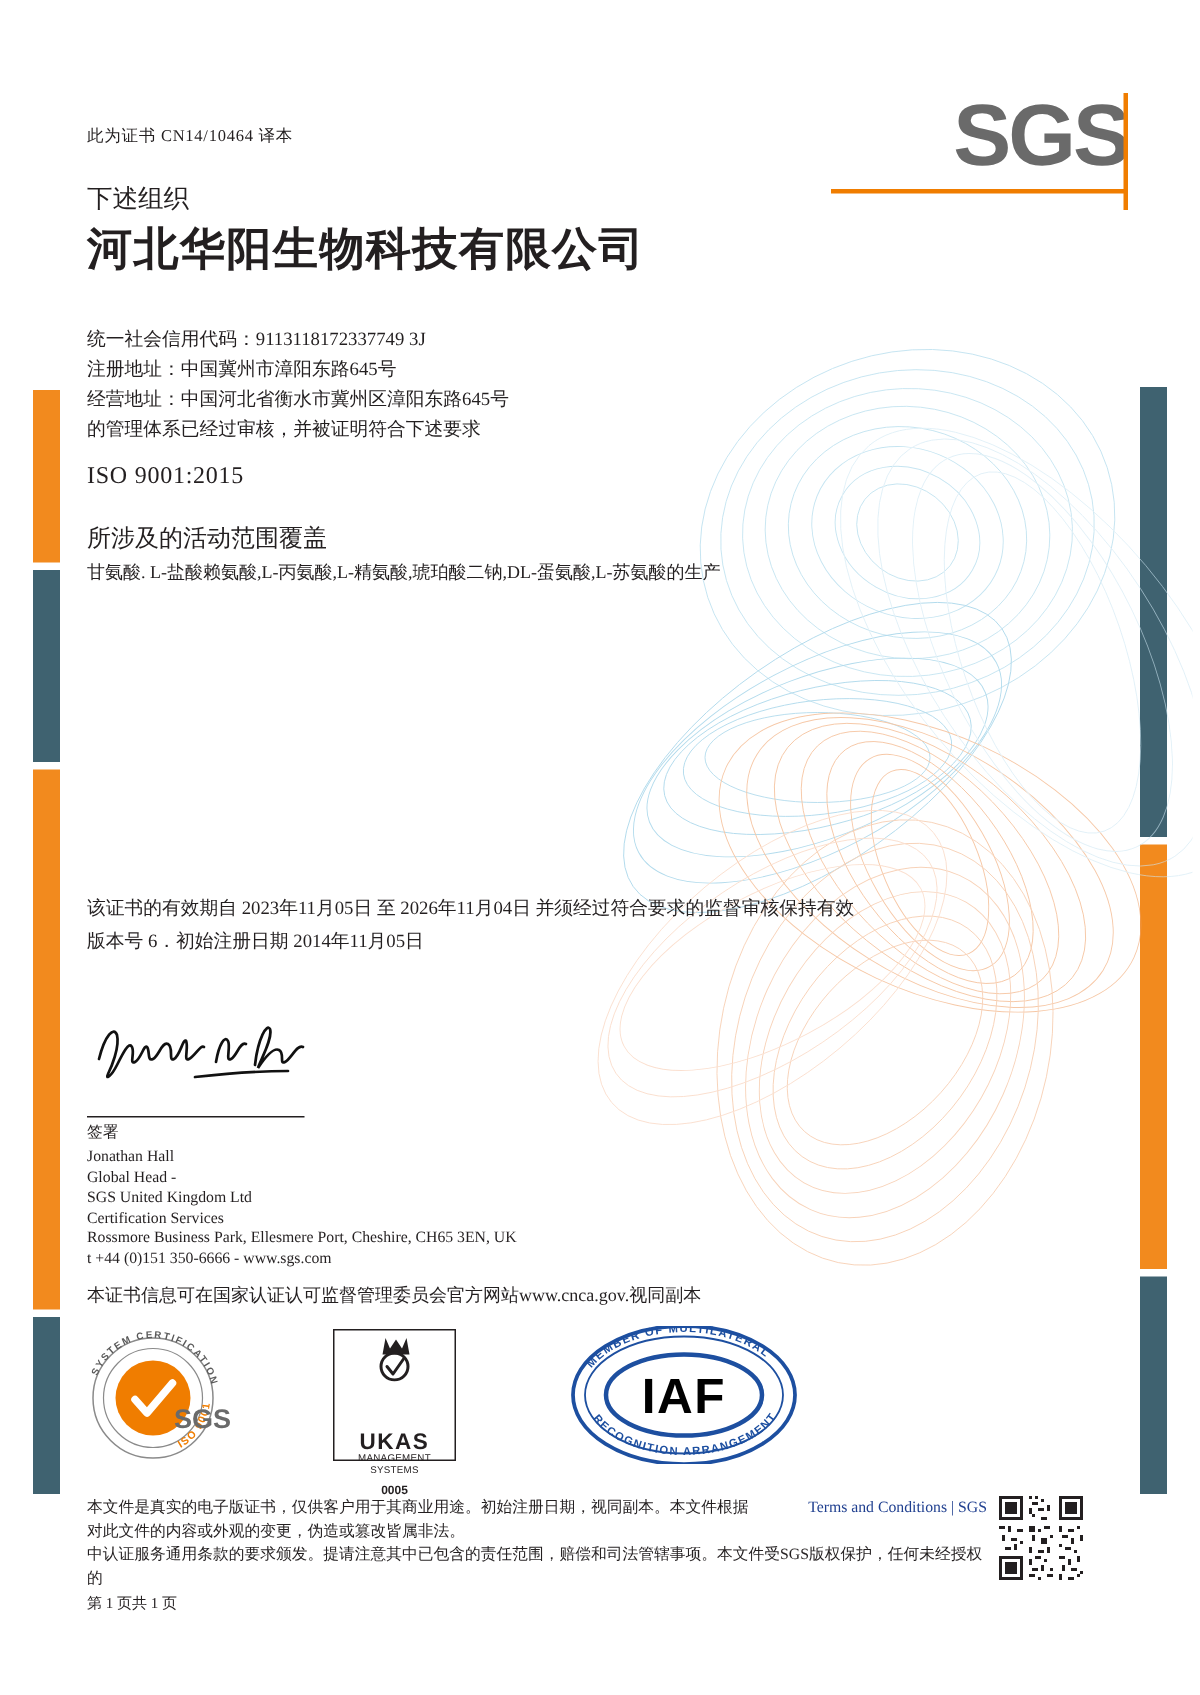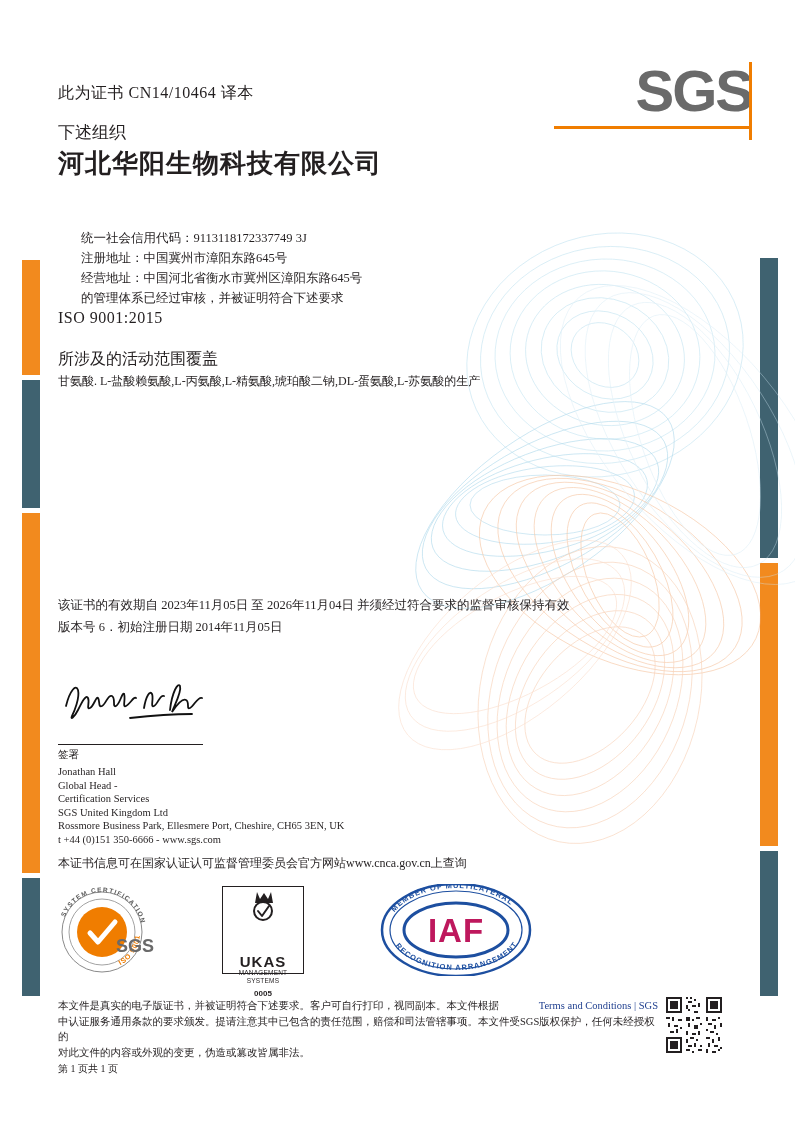--- a/index.html
+++ b/index.html
@@ -96,41 +96,40 @@
     position: absolute;
     right: 0;
     top: 0;
     width: 3px;
     height: 78px;
     background: #f07d00;
   }
   .line-translation {
     position: absolute;
     left: 58px; top: 83px;
-    font-size: 16px;
+    font-size: 11px;
     letter-spacing: 0.5px;
   }
   .label-org {
     position: absolute;
     left: 58px; top: 121px;
     font-size: 17px;
   }
   .company-name {
     position: absolute;
     left: 58px; top: 146px;
-    font-size: 26px;
+    font-size: 30px;
     font-weight: bold;
     letter-spacing: 1px;
   }
   .detail-block {
     position: absolute;
-    left: 58px; top: 228px;
+    left: 58px; top: 216px;
     font-size: 12.5px;
     line-height: 20px;
-    margin-left: 23px;
   }
   .detail-block div { white-space: nowrap; }
   .standard {
     position: absolute;
     left: 58px; top: 309px;
     font-size: 16px;
     letter-spacing: 0.5px;
   }
   .scope-label {
     position: absolute;
@@ -236,21 +235,21 @@
   
   .mark-iaf { left: 320px; top: 0; }
   .iaf-word {
     position: absolute;
     left: 0; top: 28px;
     width: 164px;
     text-align: center;
     font-family: "Liberation Sans", sans-serif;
     font-weight: bold;
     font-size: 33px;
-    color: #be185d;
+    color: #000000;
     letter-spacing: 1px;
   }
 
   
   .footer {
     position: absolute;
     left: 58px; top: 998px;
     width: 600px;
     font-size: 10.5px;
     line-height: 15.5px;
@@ -369,27 +368,27 @@
       <path d="M84,36 C86,24 90,18 92,22 C94,26 90,36 94,34 C98,32 100,22 104,24"></path>
       <path d="M110,38 C112,20 118,10 120,14 C122,20 114,34 112,40 C116,34 122,26 126,28 C130,30 126,38 130,36 C134,34 138,24 142,26"></path>
       <path d="M70,46 C88,44 110,42 132,42"></path>
     </g>
   </svg>
   <div class="sign-rule"></div>
   <div class="sign-label">签署</div>
   <div class="sign-details">
     <div>Jonathan Hall</div>
     <div>Global Head -</div>
+    <div>SGS United Kingdom Ltd</div>
     <div>Certification Services</div>
-    <div>SGS United Kingdom Ltd</div>
     <div>Rossmore Business Park, Ellesmere Port, Cheshire, CH65 3EN, UK</div>
     <div>t +44 (0)151 350-6666 - www.sgs.com</div>
   </div>
 
-  <div class="cnca-note">本证书信息可在国家认证认可监督管理委员会官方网站www.cnca.gov.cn上查询</div>
+  <div class="cnca-note">本证书信息可在国家认证认可监督管理委员会官方网站www.cnca.gov.视同副本</div>
 
   <div class="marks">
 
     <div class="mark mark-sgs">
       <svg width="130" height="92" viewBox="0 0 130 92" xmlns="http://www.w3.org/2000/svg">
         <defs>
           <path id="ringTop" d="M8,48 a40,40 0 0 1 80,0"></path>
           <path id="ringBot" d="M10,48 a38,38 0 0 0 76,0"></path>
         </defs>
         <circle cx="48" cy="48" r="40" fill="none" stroke="#8a8a8a" stroke-width="1"></circle>
@@ -433,23 +432,23 @@
         <text font-family="Liberation Sans, sans-serif" font-size="7.5" font-weight="bold" fill="#1d4fa0" letter-spacing="1">
           <textPath href="#iafBot" startOffset="10%">RECOGNITION ARRANGEMENT</textPath>
         </text>
       </svg>
       <div class="iaf-word">IAF</div>
     </div>
   </div>
 
   <div class="footer">
     <span class="terms">Terms and Conditions | SGS</span>
-    <div>本文件是真实的电子版证书，并被证明符合下述要求。客户可自行打印，视同副本。本文件根据</div>
+    <div>本文件是真实的电子版证书，仅供客户用于其商业用途。初始注册日期，视同副本。本文件根据</div>
+    <div>对此文件的内容或外观的变更，伪造或篡改皆属非法。</div>
     <div>中认证服务通用条款的要求颁发。提请注意其中已包含的责任范围，赔偿和司法管辖事项。本文件受SGS版权保护，任何未经授权的</div>
-    <div>对此文件的内容或外观的变更，伪造或篡改皆属非法。</div>
   </div>
 
   <svg class="qr" viewBox="0 0 30 30" xmlns="http://www.w3.org/2000/svg" shape-rendering="crispEdges">
     <rect width="30" height="30" fill="#ffffff"></rect>
     <g fill="#231f20">
       <rect x="1" y="1" width="8" height="8"></rect>
         <rect x="2" y="2" width="6" height="6" fill="#fff"></rect>
         <rect x="3" y="3" width="4" height="4"></rect>
       <rect x="21" y="1" width="8" height="8"></rect>
         <rect x="22" y="2" width="6" height="6" fill="#fff"></rect>

